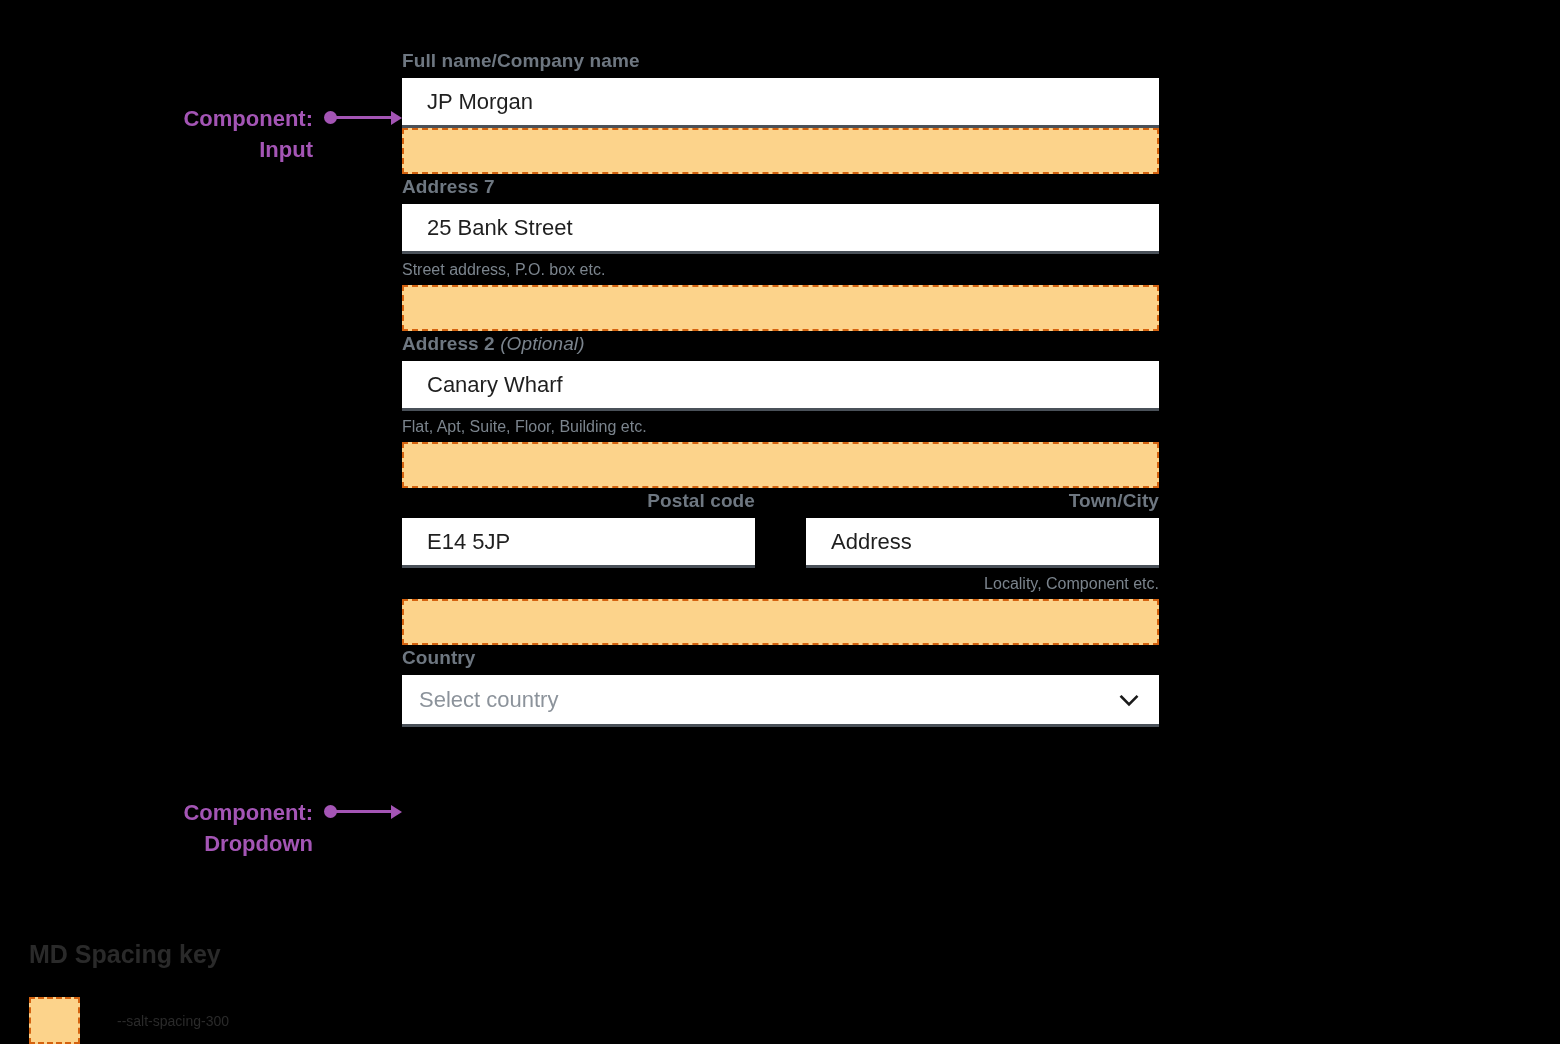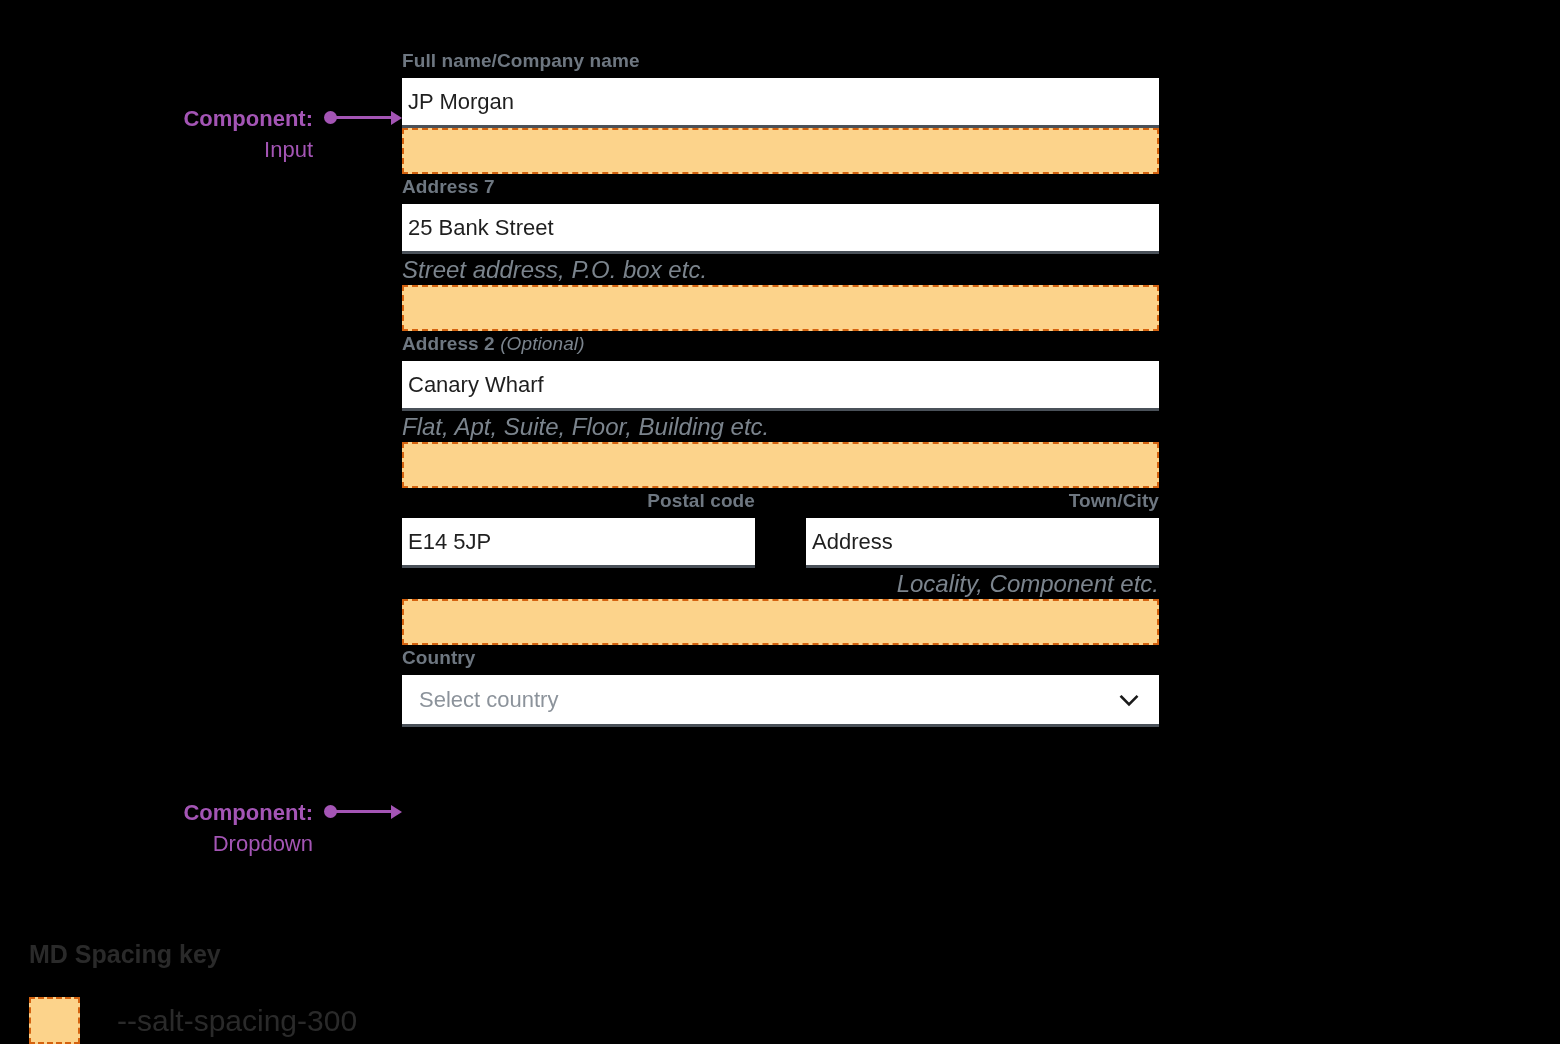--- a/index.html
+++ b/index.html
@@ -34,36 +34,35 @@
     white-space: nowrap;
   }
   .field-label .optional {
     font-weight: 400;
     font-style: italic;
     color: #7B848D;
   }
 
   .helper-text {
     color: #7B848D;
-    font-size: 24px;
-    font-style: italic;
+    font-size: 16px;
     font-weight: 400;
     line-height: 25px;
     white-space: nowrap;
   }
 
   .input-box {
     width: 100%;
     height: 50px;
     background: #FFFFFF;
     border: none;
     border-bottom: 3px solid #4A5159;
     display: flex;
     align-items: center;
-    padding: 0 6px;
+    padding: 0 25px;
   }
   .input-value {
     color: #1F1F1F;
     font-size: 22px;
     font-weight: 400;
     line-height: 26px;
   }
   .input-value.placeholder { color: #8C939B; }
 
   
@@ -94,21 +93,21 @@
   
   .annot {
     position: absolute;
     color: #A455B5;
     text-align: right;
     font-size: 22px;
     line-height: 31px;
     white-space: nowrap;
   }
   .annot .kind { font-weight: 700; display: block; }
-  .annot .name { font-weight: 400; display: block; margin-left: 20px; }
+  .annot .name { font-weight: 700; display: block; margin-left: 20px; }
 
   .connector { position: absolute; }
   .connector .dot {
     position: absolute;
     left: 0; top: 0;
     width: 13px; height: 13px;
     border-radius: 50%;
     background: #A455B5;
   }
   .connector .line {
@@ -135,21 +134,21 @@
     line-height: 32px;
   }
   .legend-row { display: flex; align-items: center; }
   .legend-swatch {
     width: 51px; height: 47px;
     background: #FCD38B;
     border: 2px dashed #D4620F;
   }
   .legend-label {
     color: #2A2A2A;
-    font-size: 30px;
+    font-size: 14px;
     font-weight: 400;
     margin-left: 37px;
     line-height: 28px;
   }
 </style>
 </head>
 <body>
 
 <div class="form-col">
 

